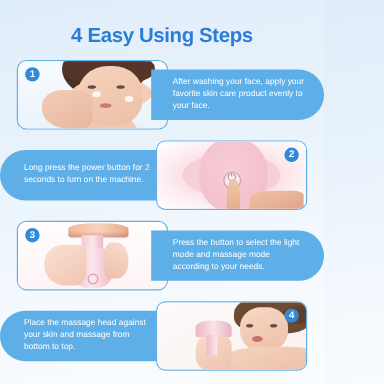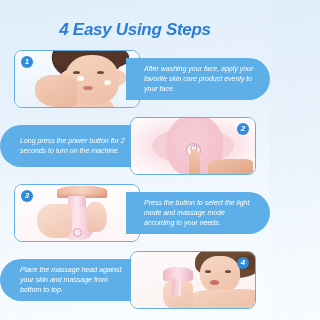--- a/index.html
+++ b/index.html
@@ -1,15 +1,15 @@
 <!DOCTYPE html>
 <html><head>
 <meta charset="utf-8">
 <style>
-  * { box-sizing: border-box; margin:0; padding:0;font-style:italic; }
+  * { box-sizing: border-box; margin:0; padding:0; }
   html,body { width:270px; height:320px; }
   body {
     font-family: "Liberation Sans", sans-serif;
     background: linear-gradient(170deg,#e0edfa 0%,#e8f2fb 35%,#f2f8fd 65%,#fafdff 100%);
     overflow:hidden;
     position:relative;
   }
   .page { position:relative; width:270px; height:320px; }
 
   .title {

